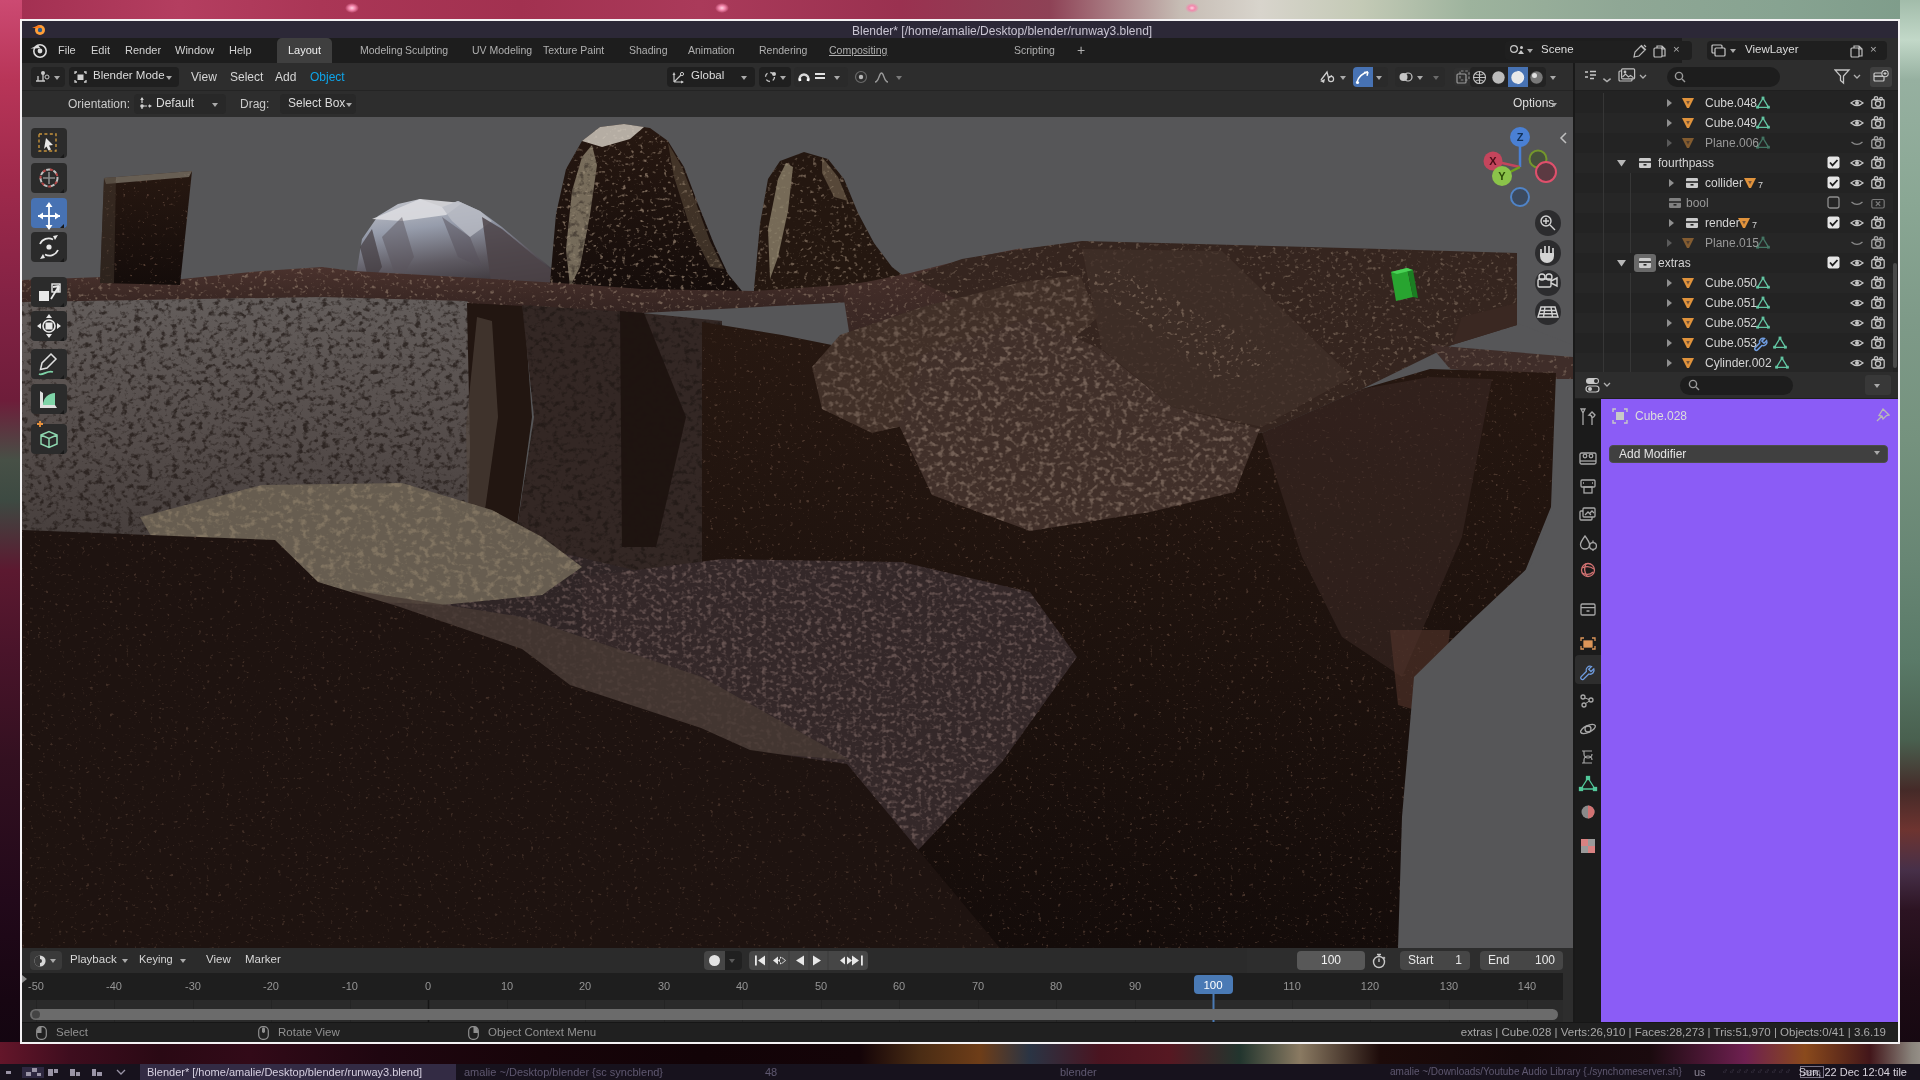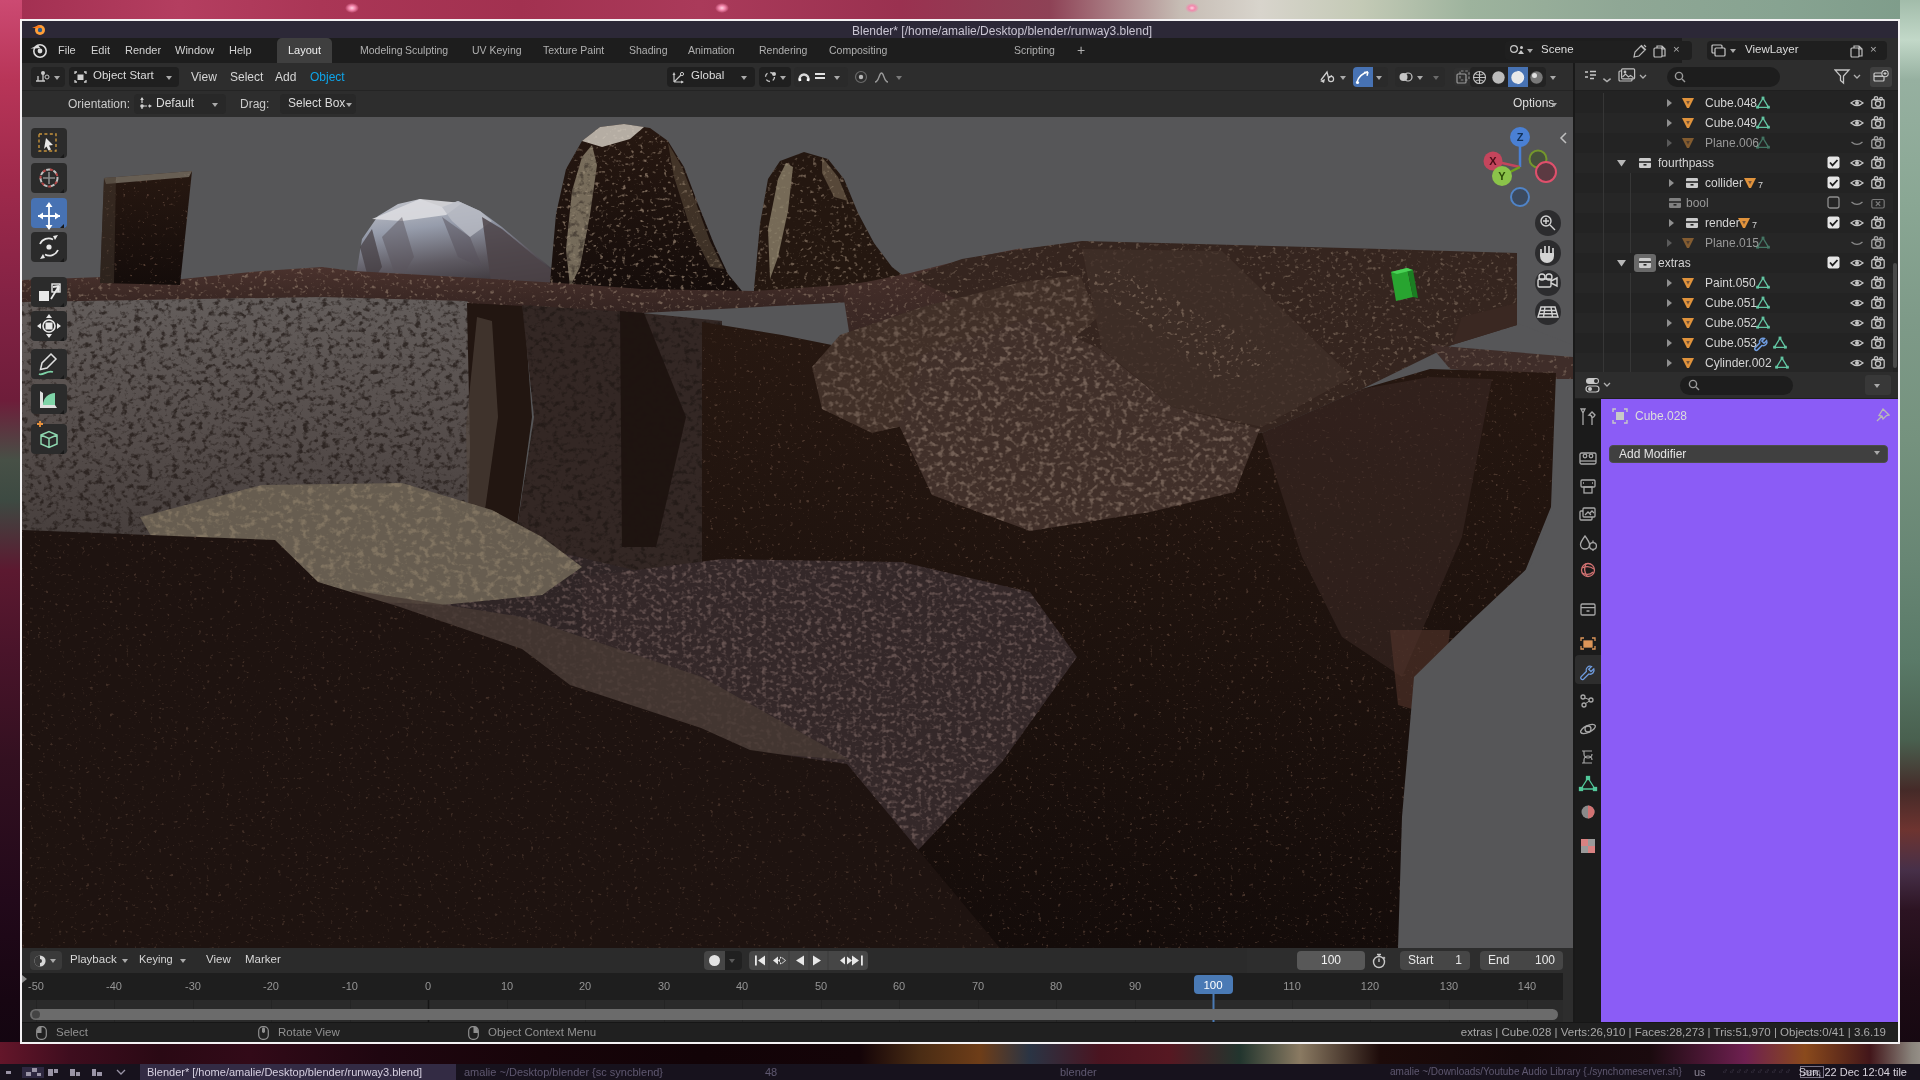--- a/index.html
+++ b/index.html
@@ -106,26 +106,26 @@
       <path d="M0.5,6.5 L8,3.2 L10.5,6.2 Z" fill="#dcdcdc"></path>
     </svg>
     <span class="mitem" style="left:36px;">File</span>
     <span class="mitem" style="left:69px;">Edit</span>
     <span class="mitem" style="left:103px;">Render</span>
     <span class="mitem" style="left:153px;">Window</span>
     <span class="mitem" style="left:207px;">Help</span>
     <span class="mitem tab active" style="left:255px; padding:0 11px; font-size:11px;">Layout</span>
     <span class="mitem tab" style="left:338px;">Modeling</span>
     <span class="mitem tab" style="left:383px;">Sculpting</span>
-    <span class="mitem tab" style="left:450px;">UV Keying</span>
+    <span class="mitem tab" style="left:450px;">UV Modeling</span>
     <span class="mitem tab" style="left:521px;">Texture Paint</span>
     <span class="mitem tab" style="left:607px;">Shading</span>
     <span class="mitem tab" style="left:666px;">Animation</span>
     <span class="mitem tab" style="left:737px;">Rendering</span>
-    <span class="mitem tab" style="left:807px;">Compositing</span>
+    <span class="mitem tab" style="left:807px;text-decoration:underline;">Compositing</span>
     <span class="mitem tab" style="left:890px;margin-top:30px;">Geometry Nodes</span>
     <span class="mitem tab" style="left:992px;">Scripting</span>
     <span class="mitem tab" style="left:1055px; font-size:14px;">+</span>
 
     <div class="hbtn" style="left:1483px; top:3px; width:187px; height:19px;">
       <svg class="abs" style="left:4px; top:2.5px;" width="16" height="14" viewBox="0 0 16 14">
         <circle cx="5" cy="5" r="3.4" fill="none" stroke="#c8c8c8" stroke-width="1.2"></circle>
         <path d="M9,10 l3,-4 l3,4 z" fill="#c8c8c8"></path>
           <circle cx="12.5" cy="3.5" r="1.5" fill="#c8c8c8"></circle>
       </svg>
@@ -163,21 +163,21 @@
           <circle cx="12" cy="7" r="2" fill="none" stroke="#c8c8c8"></circle>
       </svg>
       <span class="chev abs" style="left:23px; top:9px;"></span>
     </div>
 
     <div class="hbtn" style="left:47px; top:4px; width:110px; height:20px;">
       <svg class="abs" style="left:5px; top:4px;" width="13" height="12" viewBox="0 0 13 12">
         <path d="M1,3 V1 h2 M10,1 h2 v2 M12,9 v2 h-2 M3,11 H1 V9" stroke="#d0d0d0" stroke-width="1.3" fill="none"></path>
         <rect x="3.5" y="3.5" width="6" height="5.5" fill="#d0d0d0"></rect>
       </svg>
-      <span class="abs" style="left:24px; top:2px;">Object Start</span>
+      <span class="abs" style="left:24px; top:2px;">Blender Mode</span>
       <span class="chev abs" style="left:97px; top:9px;"></span>
     </div>
     <span class="txt" style="left:169px; top:7px; color:#d6d6d6;">View</span>
     <span class="txt" style="left:208px; top:7px; color:#d6d6d6;">Select</span>
     <span class="txt" style="left:253px; top:7px; color:#d6d6d6;">Add</span>
     <span class="txt" style="left:288px; top:7px; color:#0ea5e9;">Object</span>
 
     <div class="hbtn" style="left:645px; top:4px; width:88px; height:20px;">
       <svg class="abs" style="left:5px; top:3px;" width="14" height="14" viewBox="0 0 14 14">
         <path d="M2,12 L2,4 M2,12 L11,12 M2,12 L9,5" stroke="#c8c8c8" stroke-width="1.2" fill="none"></path>
@@ -831,21 +831,21 @@
       <span class="txt" style="left:130px; top:53px;">Cube.049</span>
       <span class="txt dim" style="left:130px; top:73px;">Plane.006</span>
       <span class="txt" style="left:83px; top:93px;">fourthpass</span>
       <span class="txt" style="left:130px; top:113px;">collider</span>
       <span class="txt" style="left:183px; top:117px; font-size:9px;">7</span>
       <span class="txt dim" style="left:111px; top:133px;">bool</span>
       <span class="txt" style="left:130px; top:153px;">render</span>
       <span class="txt" style="left:177px; top:157px; font-size:9px;">7</span>
       <span class="txt dim" style="left:130px; top:173px;">Plane.015</span>
       <span class="txt" style="left:83px; top:193px;">extras</span>
-      <span class="txt" style="left:130px; top:213px;">Paint.050</span>
+      <span class="txt" style="left:130px; top:213px;">Cube.050</span>
       <span class="txt" style="left:130px; top:233px;">Cube.051</span>
       <span class="txt" style="left:130px; top:253px;">Cube.052</span>
       <span class="txt" style="left:130px; top:273px;">Cube.053</span>
       <span class="txt" style="left:130px; top:293px;">Cylinder.002</span>
     </div>
     <div class="abs" style="left:318px; top:200px; width:4px; height:105px; background:#4a4a4a; border-radius:2px;"></div>
   </div>
   <div id="props">
     <div class="abs" style="left:0; top:0; width:323px; height:27px; background:#2d2d2d; border-bottom:1px solid #202020;"></div>
     <svg class="abs" style="left:10px; top:5px;" width="30" height="17" viewBox="0 0 30 17">

